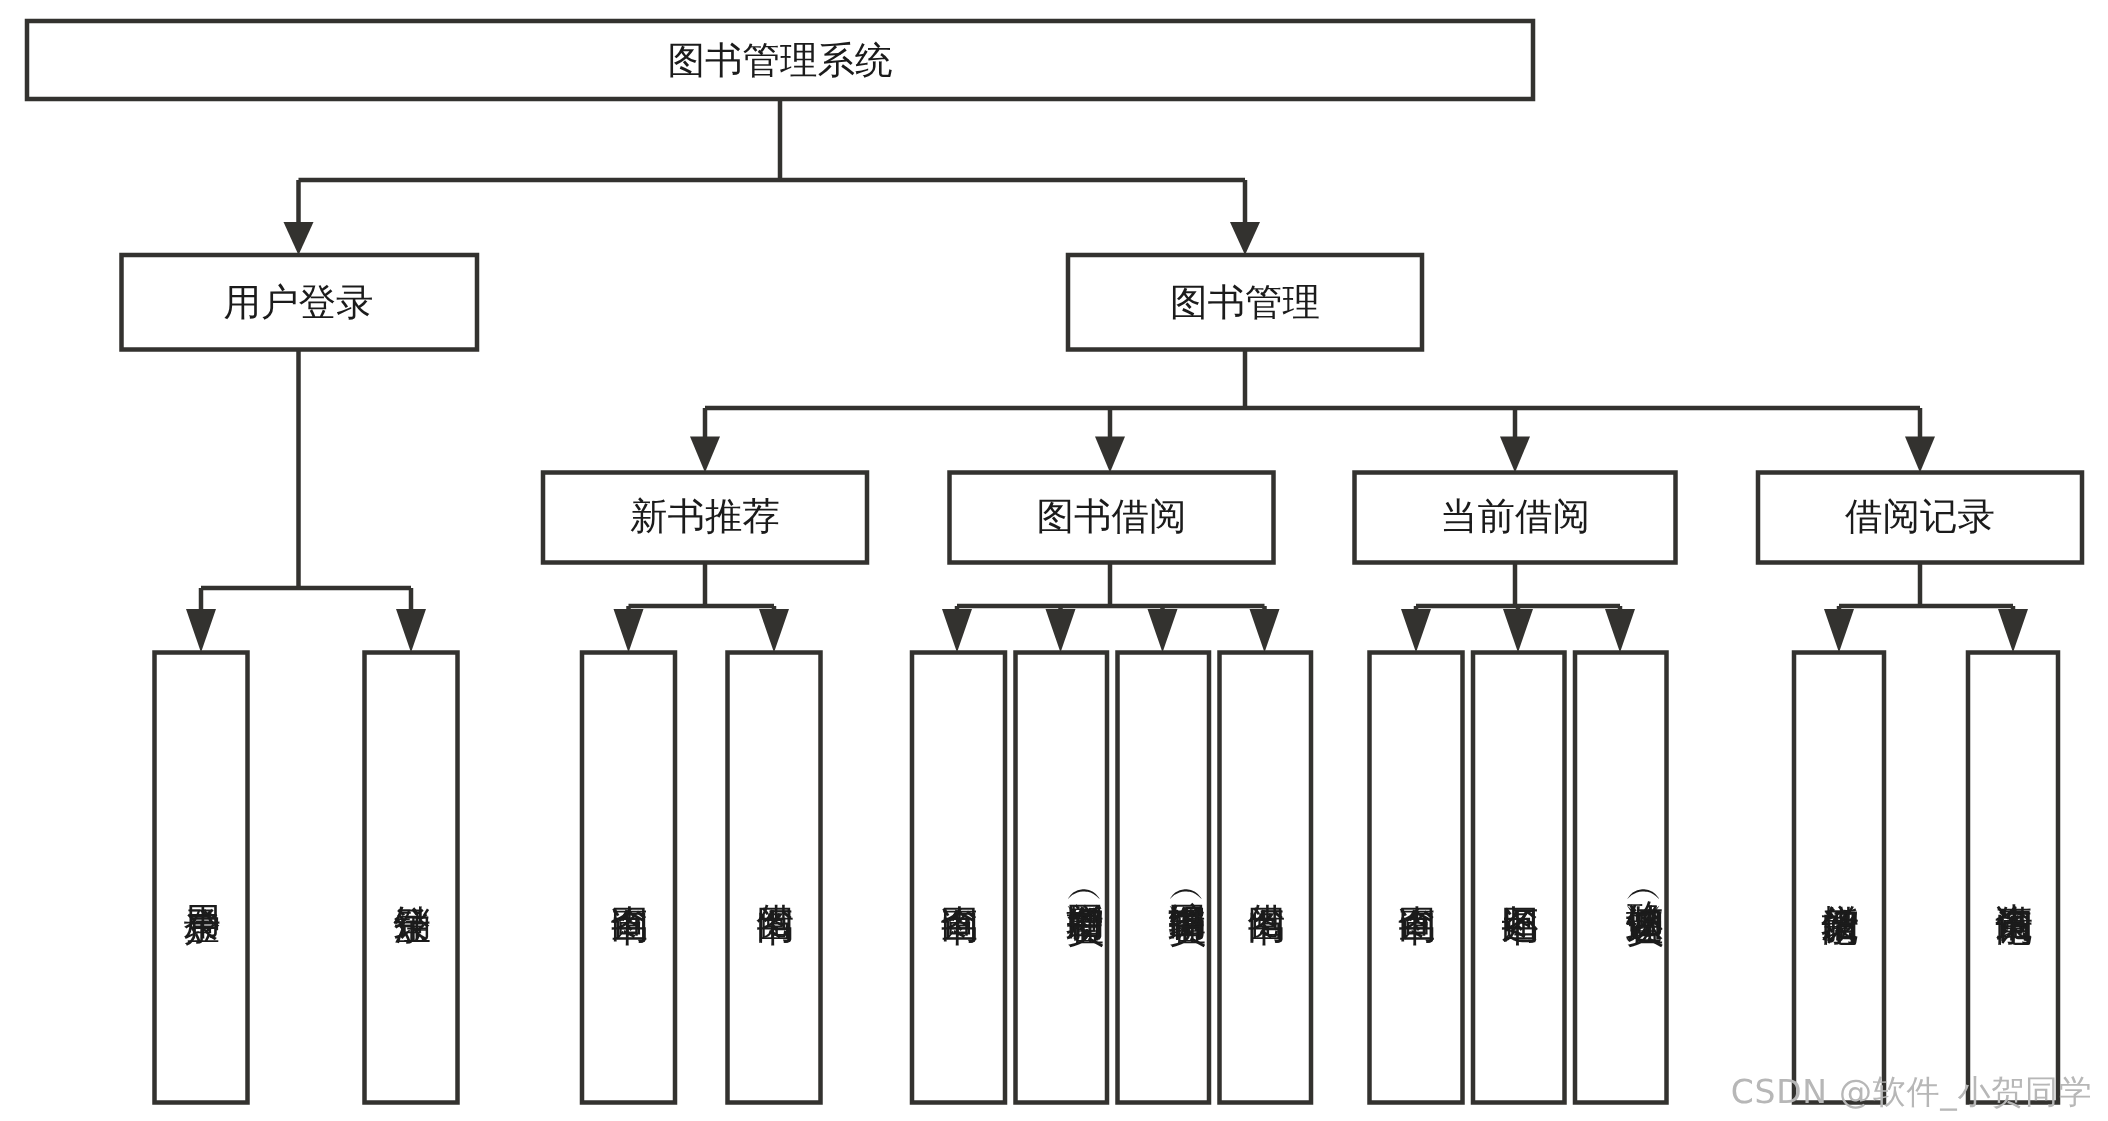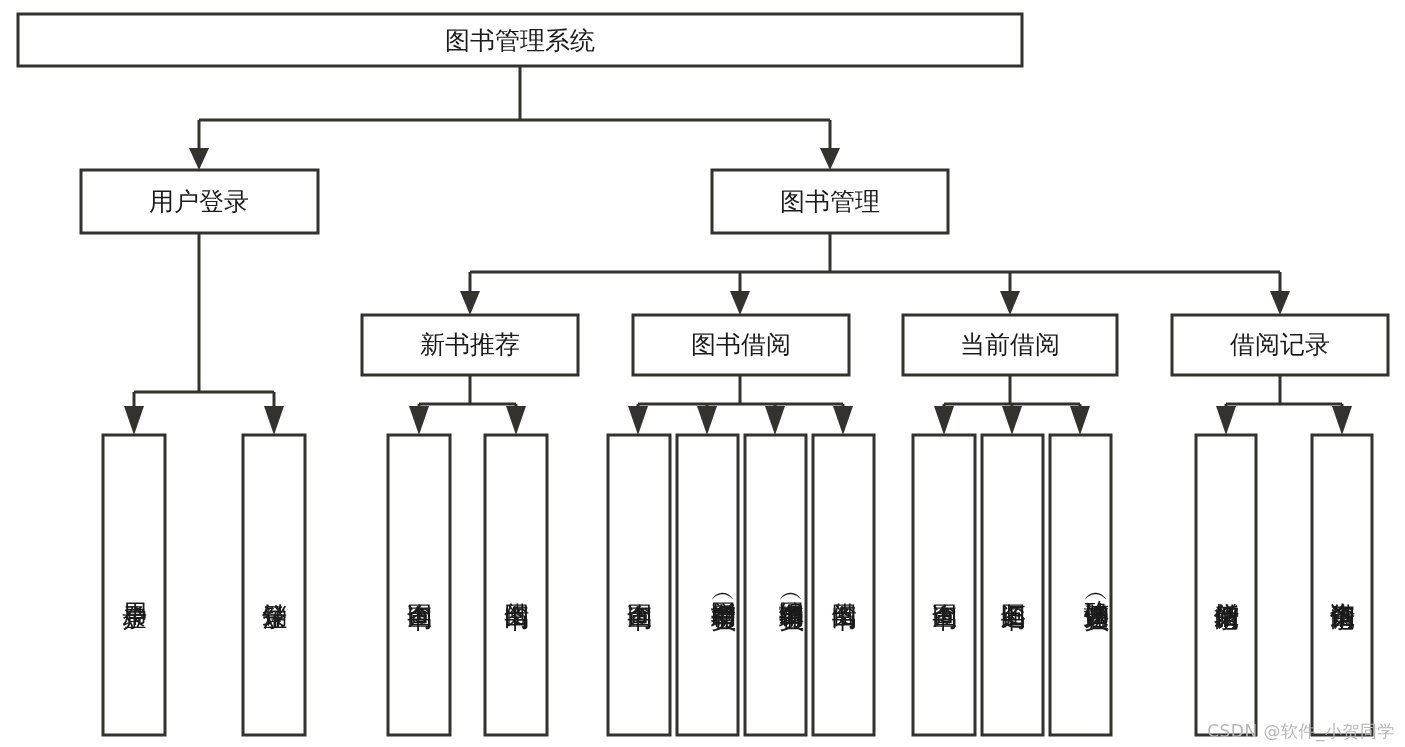--- a/index.html
+++ b/index.html
@@ -45,21 +45,21 @@
     fill: #1b1b1b;
     font-size: 25px;
     text-anchor: middle;
     dominant-baseline: middle;
   }
   .watermark {
     position: absolute;
     right: 10px;
     bottom: 4px;
     font-family: "DejaVu Sans", "Liberation Sans", sans-serif;
-    font-size: 17px;
+    font-size: 22px;
     color: #b7b7b7;
     white-space: nowrap;
     letter-spacing: 0.5px;
   }
 </style>
 </head>
 <body>
 
 <div id="diagram-root">
 

